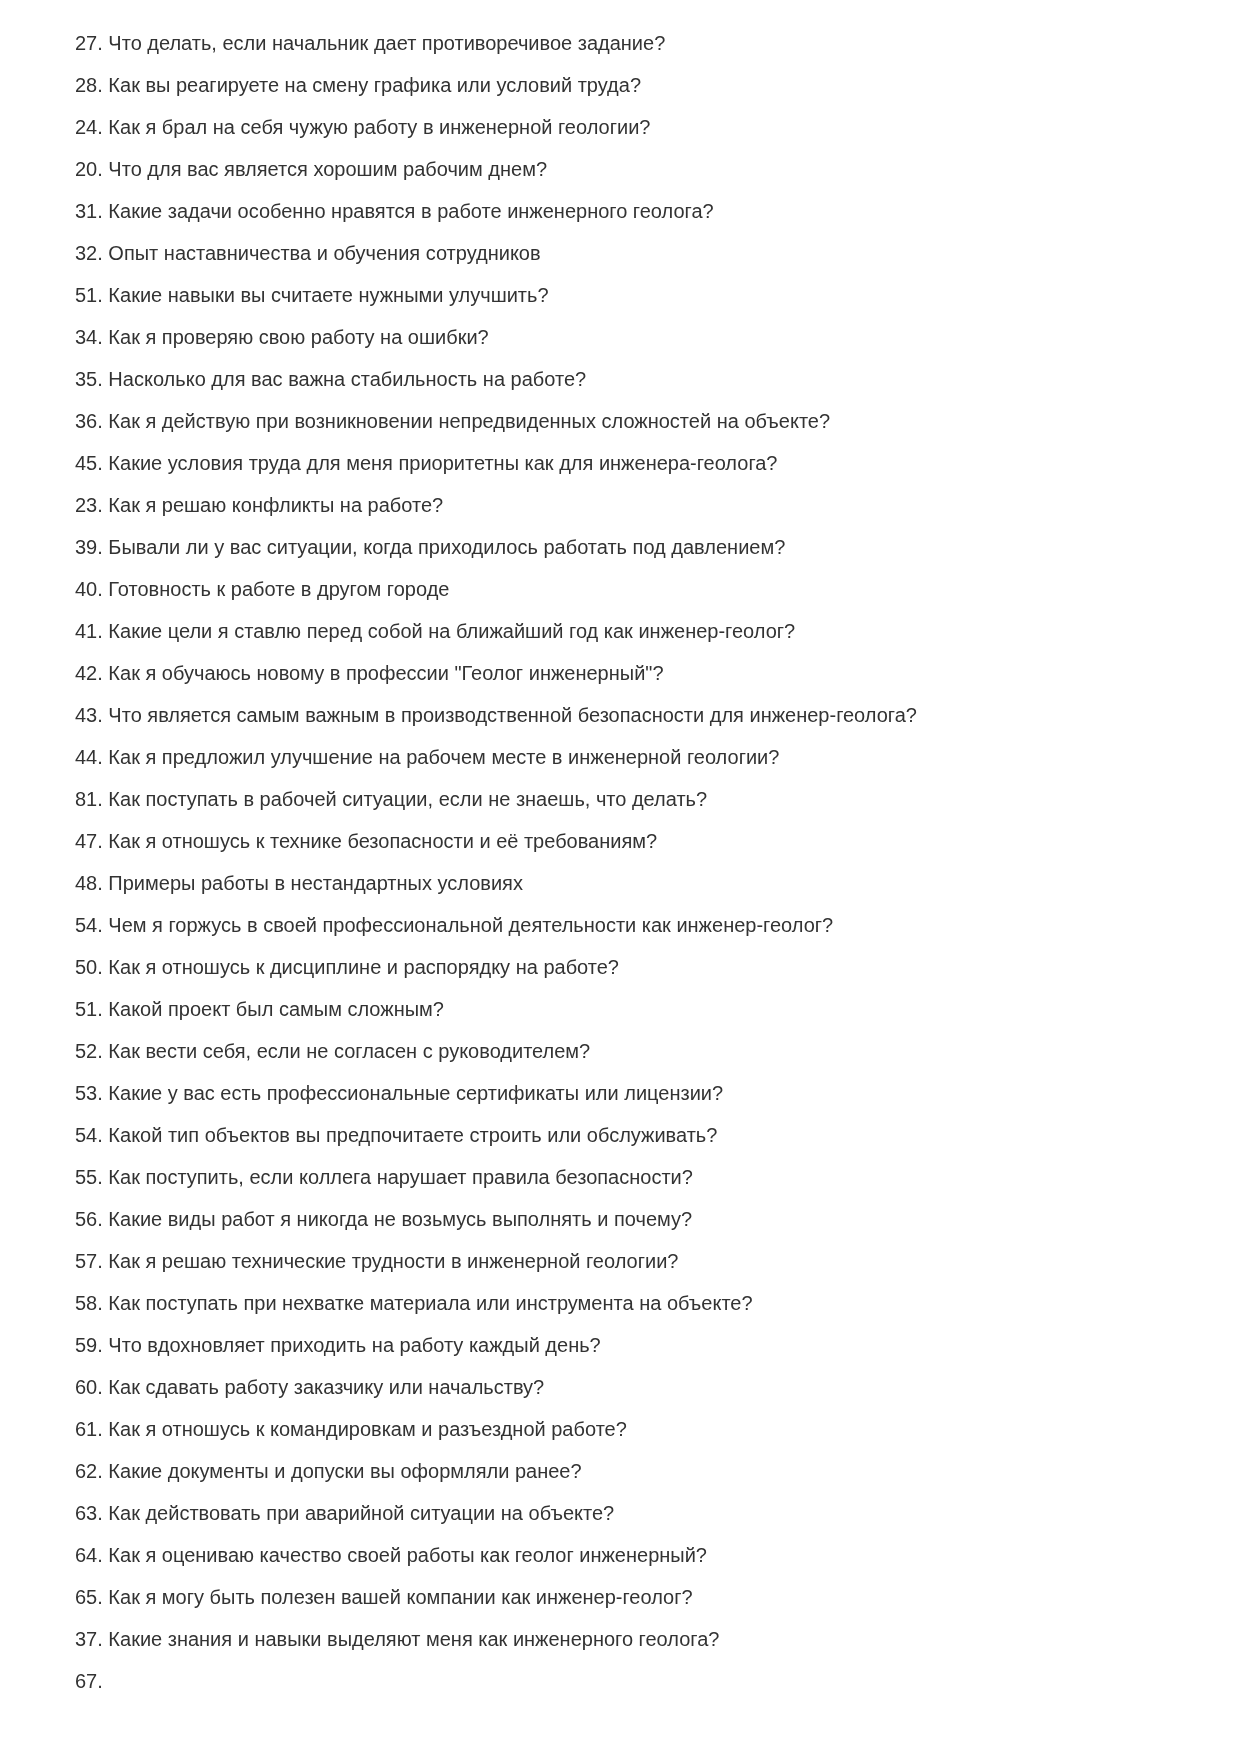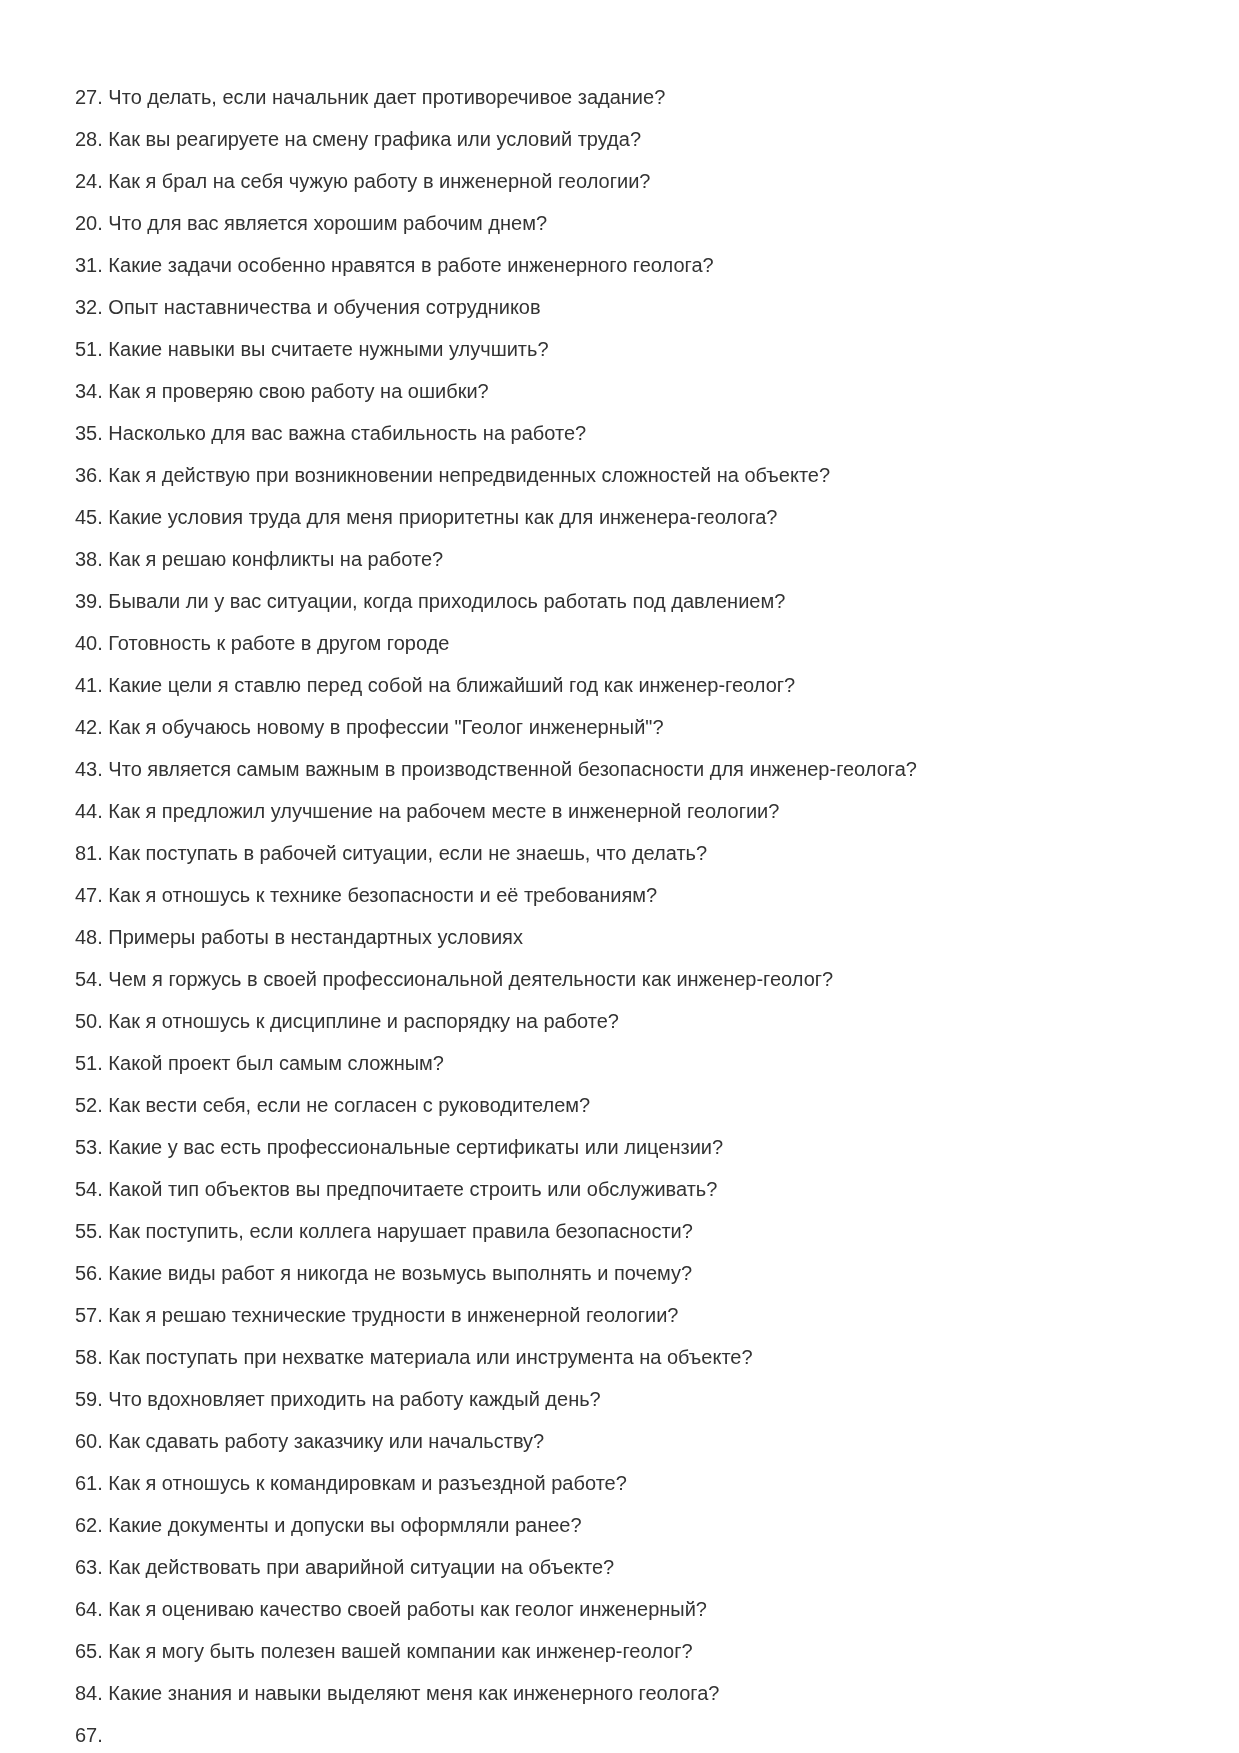--- a/index.html
+++ b/index.html
@@ -10,21 +10,21 @@
   body {
     width: 1239px;
     height: 1753px;
     overflow: hidden;
     font-family: "Liberation Sans", "DejaVu Sans", sans-serif;
   }
   .document-page {
     box-sizing: border-box;
     width: 1239px;
     height: 1753px;
-    padding: 76px 40px 0 75px;
+    padding: 22px 40px 0 75px;
     overflow: hidden;
     background: #ffffff;
   }
   .question-list {
     color: #333333;
     font-size: 20px;
   }
   .line {
     height: 42px;
     line-height: 42px;
@@ -41,21 +41,21 @@
       <div class="line">28. Как вы реагируете на смену графика или условий труда?</div>
       <div class="line">24. Как я брал на себя чужую работу в инженерной геологии?</div>
       <div class="line">20. Что для вас является хорошим рабочим днем?</div>
       <div class="line">31. Какие задачи особенно нравятся в работе инженерного геолога?</div>
       <div class="line">32. Опыт наставничества и обучения сотрудников</div>
       <div class="line">51. Какие навыки вы считаете нужными улучшить?</div>
       <div class="line">34. Как я проверяю свою работу на ошибки?</div>
       <div class="line">35. Насколько для вас важна стабильность на работе?</div>
       <div class="line">36. Как я действую при возникновении непредвиденных сложностей на объекте?</div>
       <div class="line">45. Какие условия труда для меня приоритетны как для инженера-геолога?</div>
-      <div class="line">38. Как я решаю конфликты на работе?</div>
+      <div class="line">23. Как я решаю конфликты на работе?</div>
       <div class="line">39. Бывали ли у вас ситуации, когда приходилось работать под давлением?</div>
       <div class="line">40. Готовность к работе в другом городе</div>
       <div class="line">41. Какие цели я ставлю перед собой на ближайший год как инженер-геолог?</div>
       <div class="line">42. Как я обучаюсь новому в профессии "Геолог инженерный"?</div>
       <div class="line">43. Что является самым важным в производственной безопасности для инженер-геолога?</div>
       <div class="line">44. Как я предложил улучшение на рабочем месте в инженерной геологии?</div>
       <div class="line">81. Как поступать в рабочей ситуации, если не знаешь, что делать?</div>
       <div class="line">47. Как я отношусь к технике безопасности и её требованиям?</div>
       <div class="line">48. Примеры работы в нестандартных условиях</div>
       <div class="line">54. Чем я горжусь в своей профессиональной деятельности как инженер-геолог?</div>
@@ -68,16 +68,16 @@
       <div class="line">56. Какие виды работ я никогда не возьмусь выполнять и почему?</div>
       <div class="line">57. Как я решаю технические трудности в инженерной геологии?</div>
       <div class="line">58. Как поступать при нехватке материала или инструмента на объекте?</div>
       <div class="line">59. Что вдохновляет приходить на работу каждый день?</div>
       <div class="line">60. Как сдавать работу заказчику или начальству?</div>
       <div class="line">61. Как я отношусь к командировкам и разъездной работе?</div>
       <div class="line">62. Какие документы и допуски вы оформляли ранее?</div>
       <div class="line">63. Как действовать при аварийной ситуации на объекте?</div>
       <div class="line">64. Как я оцениваю качество своей работы как геолог инженерный?</div>
       <div class="line">65. Как я могу быть полезен вашей компании как инженер-геолог?</div>
-      <div class="line">84. Какие знания и навыки выделяют меня как инженерного геолога?</div>
+      <div class="line">37. Какие знания и навыки выделяют меня как инженерного геолога?</div>
       <div class="line">67. </div>
     </div>
 </div>
 
 </body></html>

